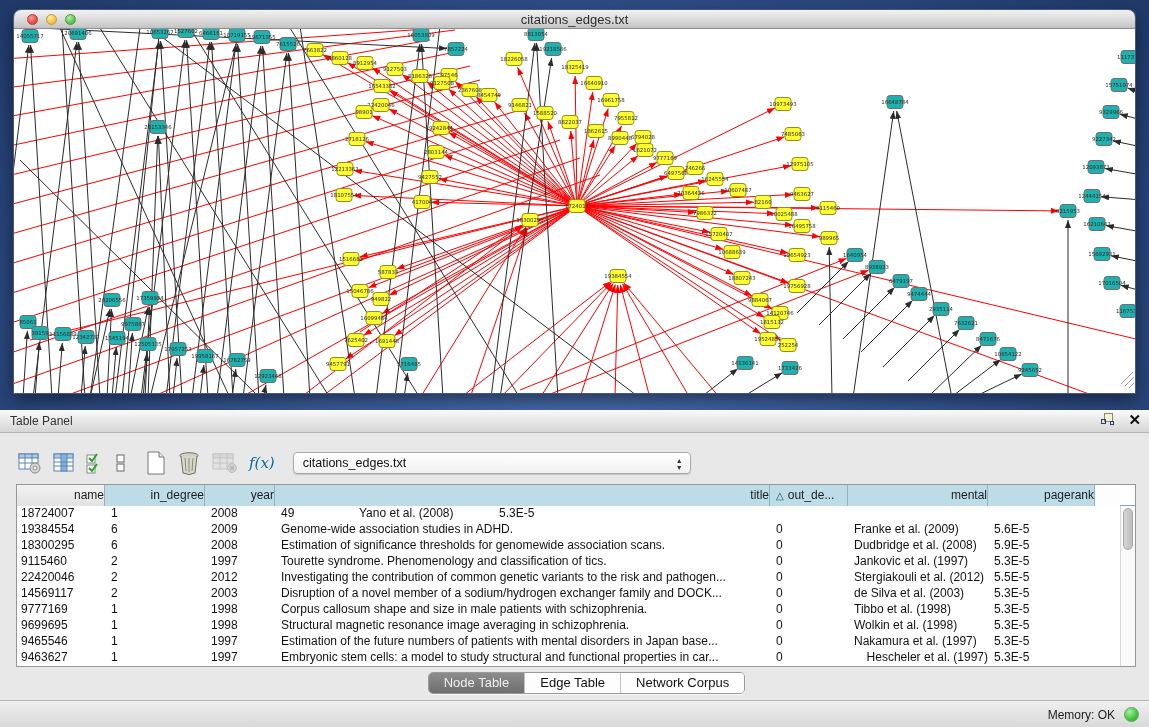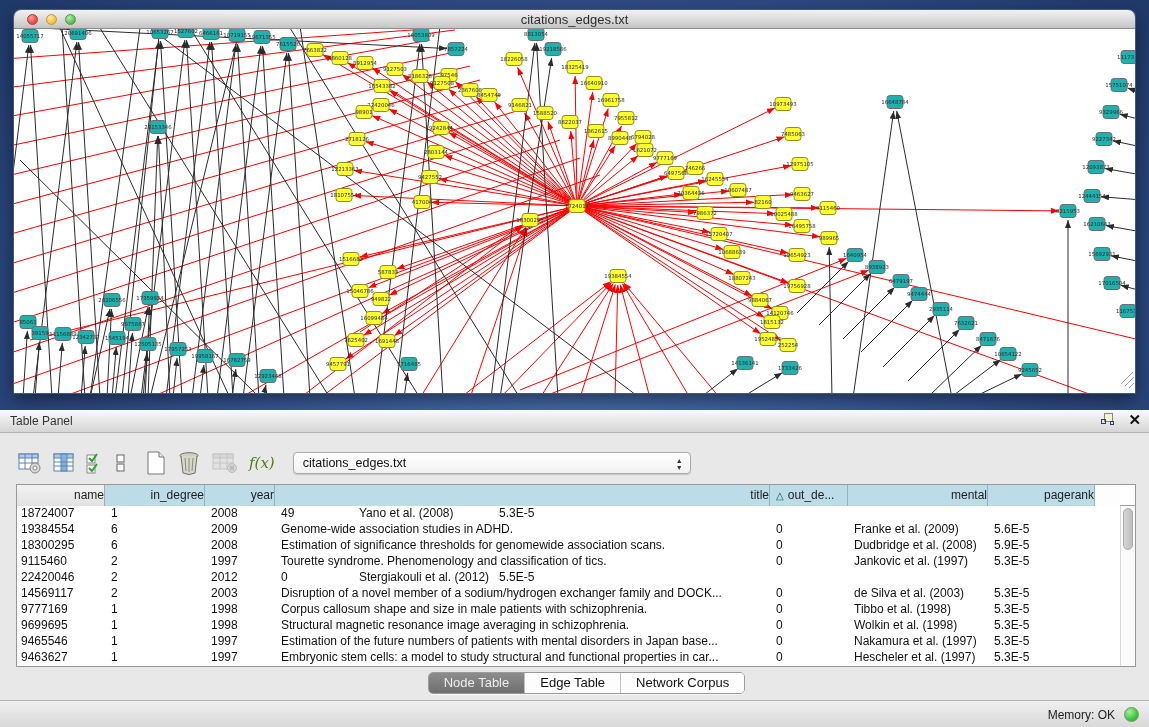--- a/index.html
+++ b/index.html
@@ -31,21 +31,21 @@
   .panel-header-icons { position:absolute; right:8px; top:3px; display:flex; gap:14px; align-items:center; }
   .float-icon { width:13px; height:13px; position:relative; cursor:pointer; }
   .float-icon .sq1 { position:absolute; left:3px; top:0; width:9px; height:9px; border:1px solid #8b8b5a; background:#f5f2d8; }
   .float-icon .sq2 { position:absolute; left:0; top:6px; width:5px; height:5px; border:1px solid #27406b; }
   .float-icon .sq3 { position:absolute; right:0; top:8px; width:4px; height:4px; border:1px solid #27406b; }
   .close-x { font-size:15px; font-weight:bold; color:#111; line-height:13px; cursor:pointer; }
 
   .toolbar { position:absolute; left:18px; top:38px; height:30px; display:flex; align-items:center; }
   .tbtn { margin-right:11px; cursor:pointer; display:flex; align-items:center; }
   .tbtn.disabled { opacity:.45; }
-  .fx-label { font-family:"DejaVu Serif", serif; font-style:italic; font-size:15px; color:#4d7c0f; margin-right:18px; }
+  .fx-label { font-family:"DejaVu Serif", serif; font-style:italic; font-size:15px; color:#0369a1; margin-right:18px; }
   .net-select { position:relative; width:398px; height:22px; background:linear-gradient(#ffffff,#f1f1f1);
                 border:1px solid #a9a9a9; border-radius:4px; box-shadow:0 1px 1px rgba(0,0,0,.15);
                 font-size:12.5px; color:#111; line-height:20px; padding-left:9px; cursor:pointer; }
   .stepper { position:absolute; right:4px; top:2px; width:13px; height:17px; display:flex; flex-direction:column;
              align-items:center; justify-content:center; color:#333; }
   .stepper span { font-size:7px; line-height:7px; }
 
   .table-wrap { position:absolute; left:16px; top:74px; width:1120px; height:183px;
                 background:#fff; border:1px solid #979797; overflow:hidden; }
   .thead { display:flex; height:21px; border-bottom:1px solid #8aa7b2; }
@@ -889,20 +889,21 @@
             <div class="td c2" style="width: 70px;">1997</div>
             <div class="td c3" style="width: 495px;">Tourette syndrome. Phenomenology and classification of tics.</div>
             <div class="td c4" style="width: 78px;">0</div>
             <div class="td c5" style="width: 140px;">Jankovic et al. (1997)</div>
             <div class="td c6" style="width: 107px;">5.3E-5</div>
           </div>
           <div class="trow">
             <div class="td c0" style="width: 88px;">22420046</div>
             <div class="td c1" style="width: 100px;">2</div>
             <div class="td c2" style="width: 70px;">2012</div>
+            <div class="td c3" style="width: 495px;">Investigating the contribution of common genetic variants to the risk and pathogen...</div>
             <div class="td c4" style="width: 78px;">0</div>
             <div class="td c5" style="width: 140px;">Stergiakouli et al. (2012)</div>
             <div class="td c6" style="width: 107px;">5.5E-5</div>
           </div>
           <div class="trow">
             <div class="td c0" style="width: 88px;">14569117</div>
             <div class="td c1" style="width: 100px;">2</div>
             <div class="td c2" style="width: 70px;">2003</div>
             <div class="td c3" style="width: 495px;">Disruption of a novel member of a sodium/hydrogen exchanger family and DOCK...</div>
             <div class="td c4" style="width: 78px;">0</div>
@@ -935,21 +936,21 @@
             <div class="td c4" style="width: 78px;">0</div>
             <div class="td c5" style="width: 140px;">Nakamura et al. (1997)</div>
             <div class="td c6" style="width: 107px;">5.3E-5</div>
           </div>
           <div class="trow">
             <div class="td c0" style="width: 88px;">9463627</div>
             <div class="td c1" style="width: 100px;">1</div>
             <div class="td c2" style="width: 70px;">1997</div>
             <div class="td c3" style="width: 495px;">Embryonic stem cells: a model to study structural and functional properties in car...</div>
             <div class="td c4" style="width: 78px;">0</div>
-            <div class="td c5" style="width: 140px;">Hescheler et al. (1997)</div>
+            <div class="td c5" style="width: 140px; text-align: right;">Hescheler et al. (1997)</div>
             <div class="td c6" style="width: 107px;">5.3E-5</div>
           </div>
         </div>
       <div class="vscroll">
         <div class="vthumb"></div>
       </div>
     </div>
 
     <div class="tabbar">
       <div class="seggroup" id="seggroup">

